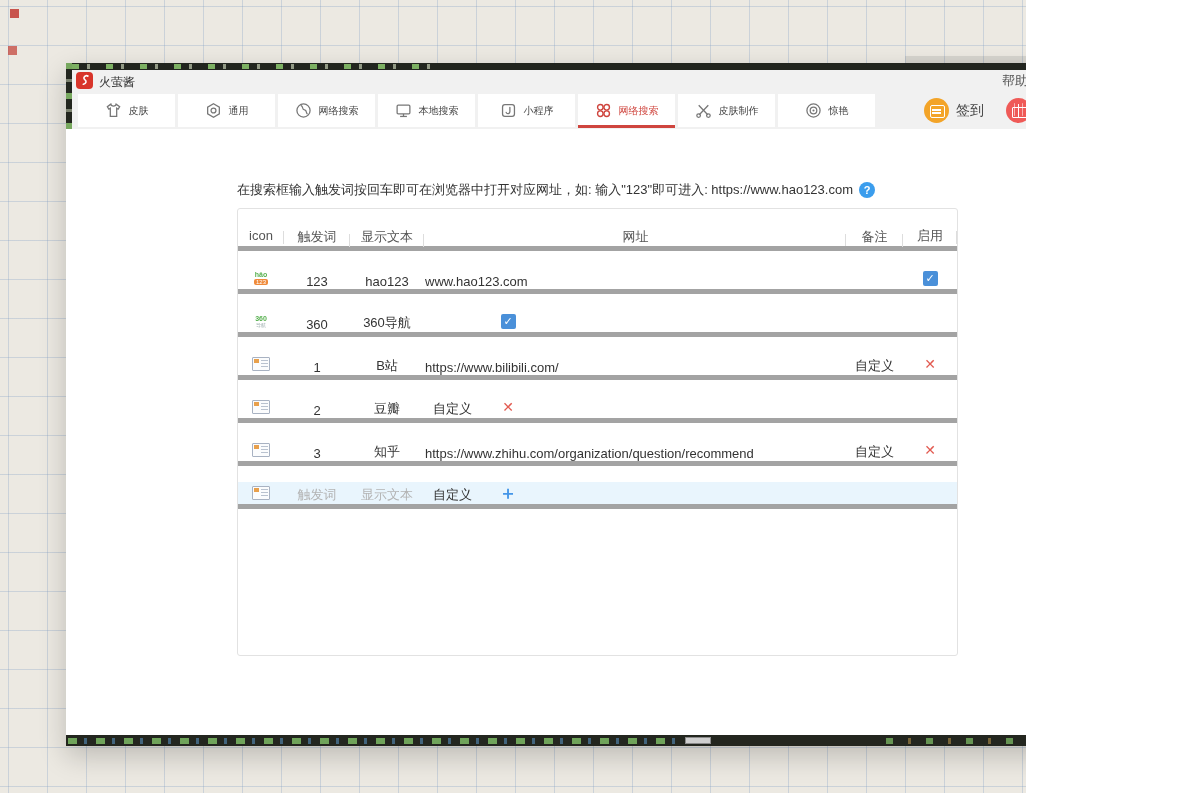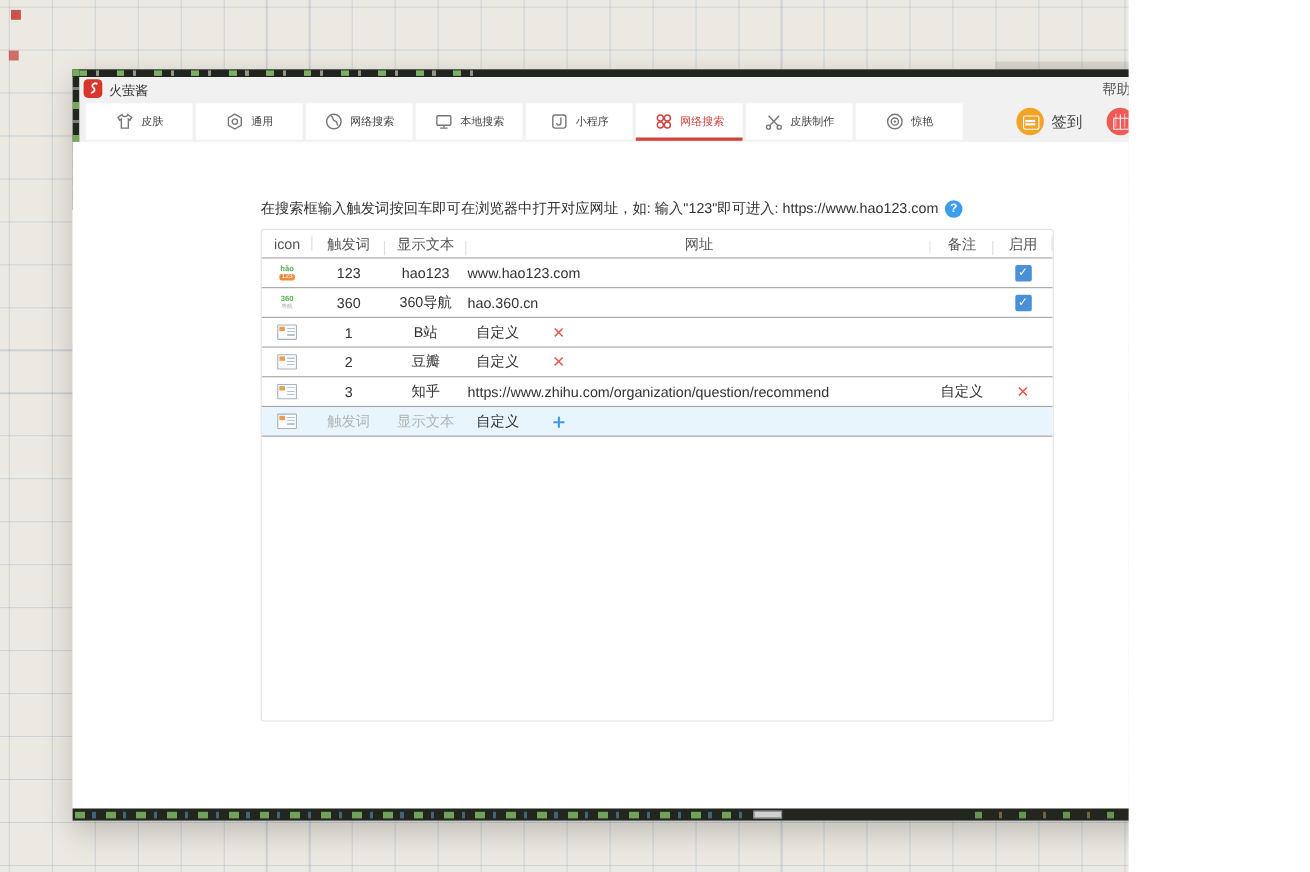--- a/index.html
+++ b/index.html
@@ -61,21 +61,21 @@
   .drag-tip .txt{ flex:1; background:rgba(193,221,250,.95); color:#15803d; font-size:16px; display:flex; align-items:center; padding-left:4px; white-space:nowrap; }
 
   
   .content{ position:absolute; top:66px; left:0; right:0; bottom:11px; background:#fff; }
   .instruction{ position:absolute; left:171px; top:52px; display:flex; align-items:center; gap:6px; font-size:13px; color:#333; }
   .help-bubble{ width:16px; height:16px; border-radius:50%; background:#3b9ded; color:#fff; font-size:11px; font-weight:bold; display:flex; align-items:center; justify-content:center; cursor:pointer; }
 
   
   .nav-table{ position:absolute; left:171px; top:79px; width:721px; height:448px;
     border:1px solid #e2e2e2; border-radius:3px; background:#fff; font-size:13px; color:#333; overflow:hidden; }
-  .trow{ display:flex; align-items:center; height:27px; border-bottom:1px solid #a3a3a3; }
+  .trow{ display:flex; align-items:flex-end; height:27px; border-bottom:5px solid #a3a3a3;margin-top:16px; }
   .trow.header{ height:26px; color:#555; }
   .trow.header > div{ position:relative; }
   .trow.header > div::after{ content:""; position:absolute; right:0; top:6px; height:13px; width:1px; background:#ddd; }
   .c-icon{ width:46px; display:flex; align-items:center; justify-content:center; height:100%; }
   .c-trig{ width:66px; text-align:center; }
   .c-disp{ width:74px; text-align:center; }
   .c-url{ flex:1; text-align:left; padding-left:1px; white-space:nowrap; overflow:hidden; }
   .header .c-url{ text-align:center; }
   .c-rem{ width:57px; text-align:center; }
   .c-en{ width:54px; text-align:center; display:flex; align-items:center; justify-content:center; height:100%; }
@@ -255,33 +255,33 @@
 
         <div class="trow">
           <div class="c-icon">
             <span class="fav s360">
                 <span class="t">360</span>
                 <span class="b">导航</span>
               </span>
           </div>
           <div class="c-trig">360</div>
           <div class="c-disp">360导航</div>
-          <div class="c-url">hao.360.cn</div>
           <div class="c-rem"></div>
           <div class="c-en">
               <span class="checkbox"><span>✓</span></span>
             </div>
         </div>
 
         <div class="trow">
           <div class="c-icon">
               <span class="pageicon"></span>
             </div>
           <div class="c-trig">1</div>
           <div class="c-disp">B站</div>
+          <div class="c-url">https://www.bilibili.com/</div>
           <div class="c-rem">自定义</div>
           <div class="c-en">
               <span class="del">✕</span>
             </div>
         </div>
 
         <div class="trow">
           <div class="c-icon">
               <span class="pageicon"></span>
             </div>

